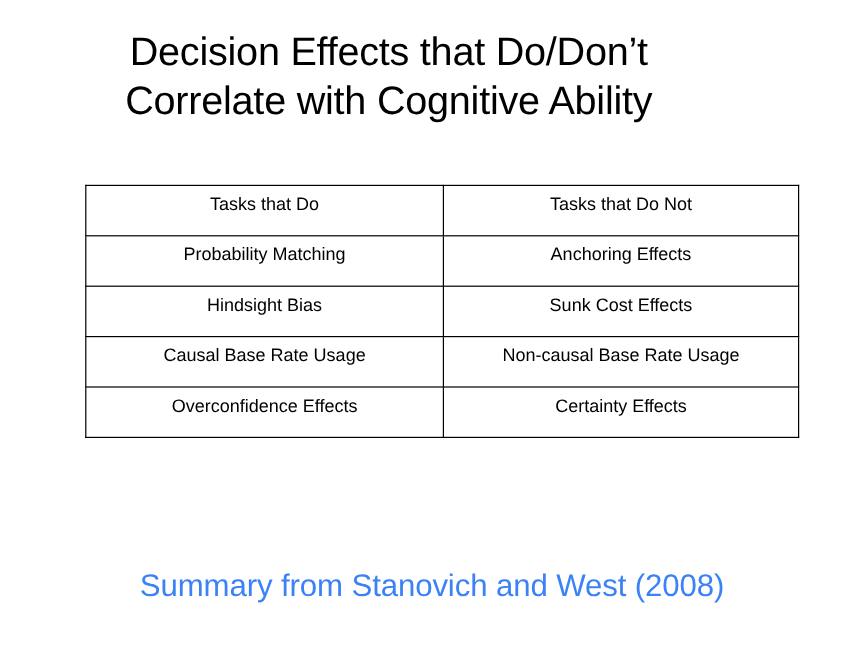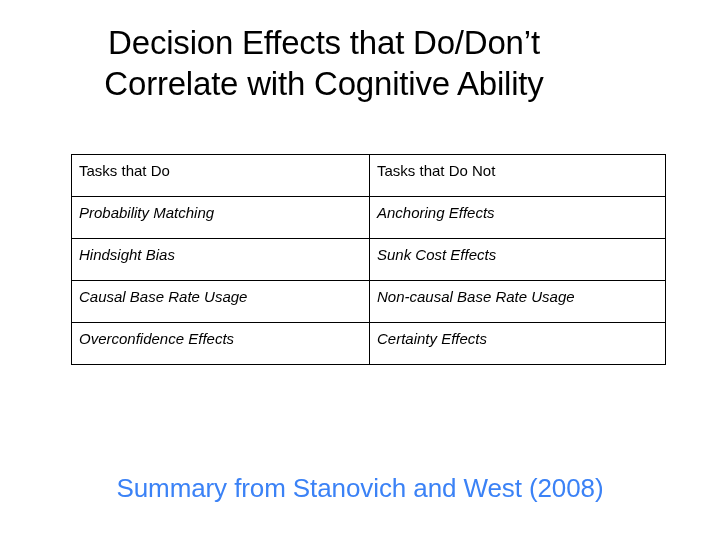--- a/index.html
+++ b/index.html
@@ -50,27 +50,26 @@
     height: 42px;
     padding: 0 7px;
     vertical-align: top;
     font-size: 15px;
     line-height: 21px;
     font-weight: 400;
     color: #000000;
     box-sizing: border-box;
   }
   #effects-table thead th {
-    text-align: left;
+    text-align: center;
     padding-top: 5px;
   }
   #effects-table tbody td {
-    text-align: left;
+    text-align: center;
     padding-top: 5px;
-    font-style: italic;
   }
 
   
   #slide-footer {
     position: absolute;
     left: 0;
     top: 472px;
     width: 720px;
     text-align: center;
     font-size: 26px;

